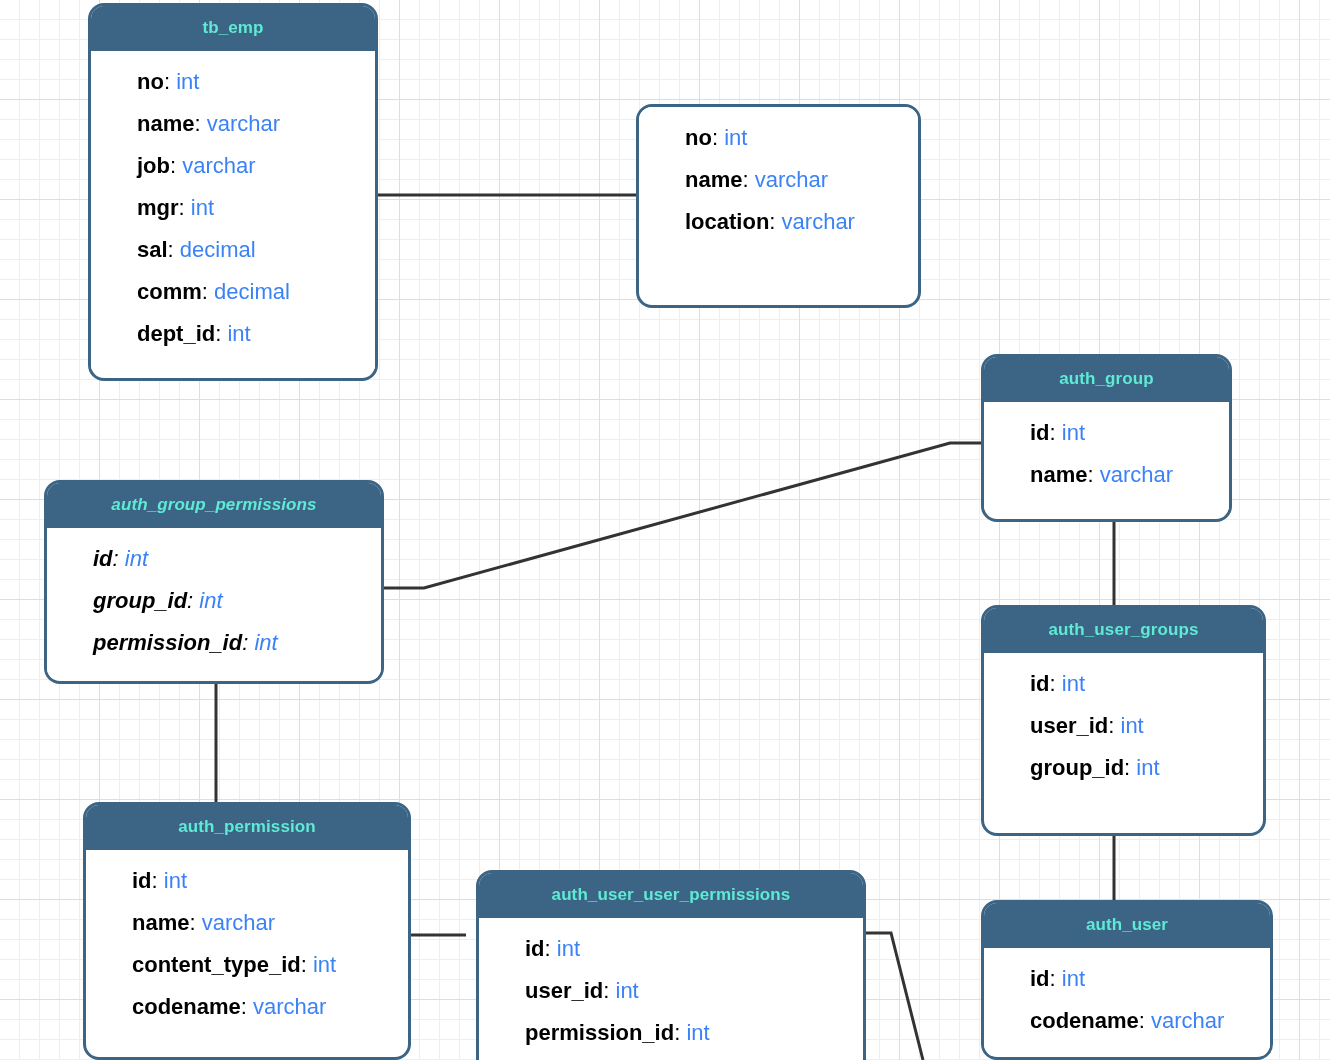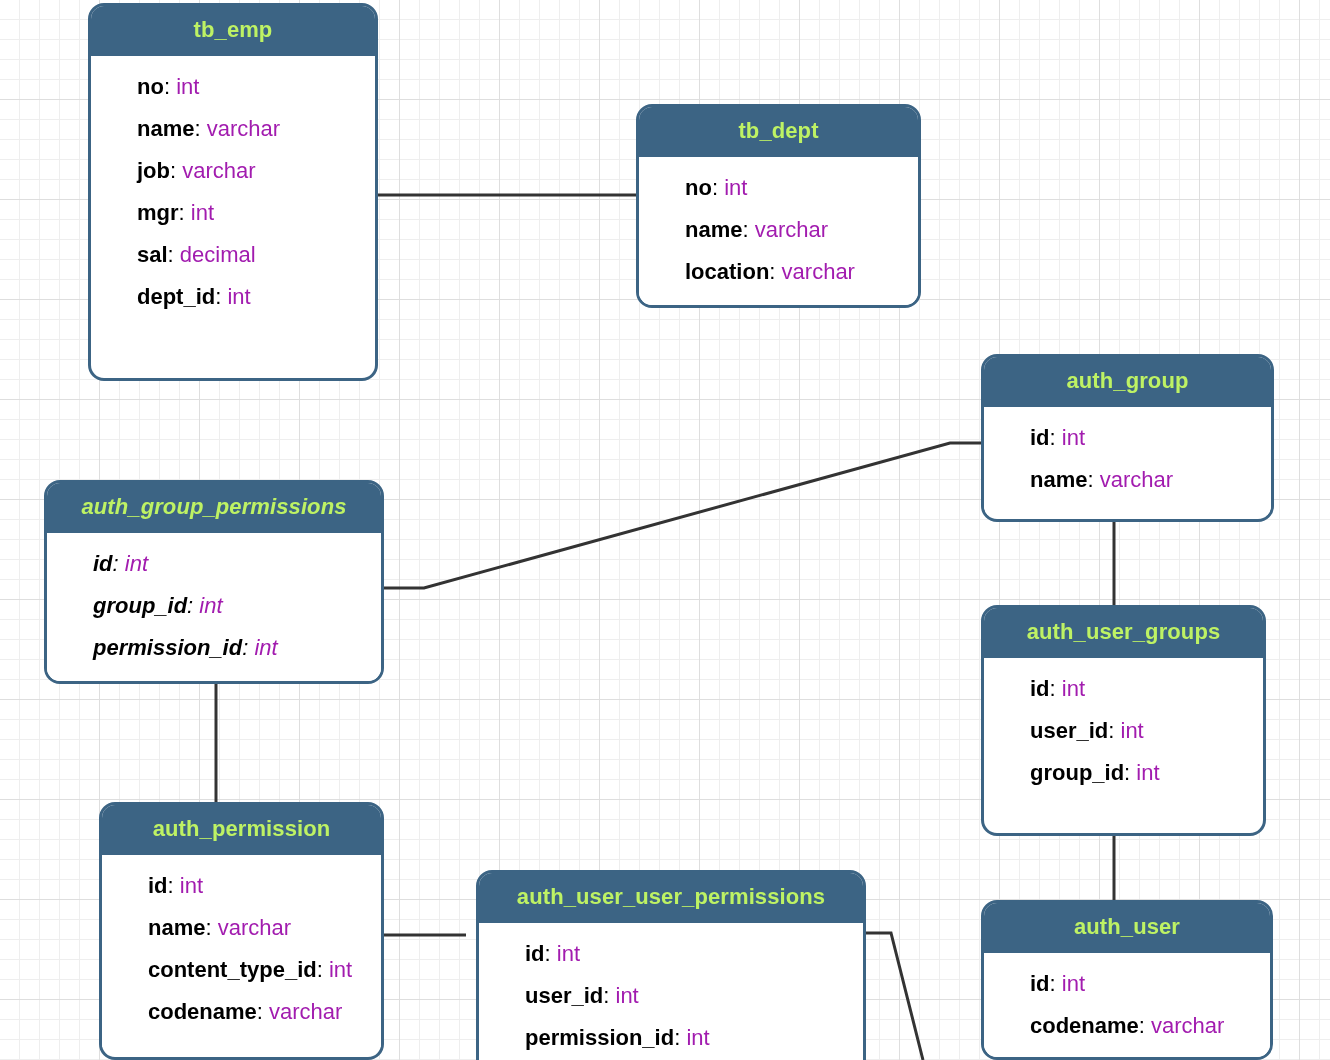--- a/index.html
+++ b/index.html
@@ -42,42 +42,42 @@
     position: absolute;
     box-sizing: border-box;
     border: 3px solid #3c6484;
     border-radius: 16px;
     background: #ffffff;
     overflow: hidden;
     z-index: 2;
   }
   .entity-header {
     background: #3c6484;
-    color: #bef264;
+    color: #5eead4;
     text-align: center;
-    font-size: 22px;
+    font-size: 17px;
     font-weight: bold;
     line-height: 1.0;
     padding: 13px 10px 15px 10px;
     letter-spacing: 0.1px;
   }
   .entity-body {
     background: #ffffff;
     padding: 10px 0 14px 0;
   }
   .field {
     font-size: 22px;
     line-height: 1.0;
     padding: 10px 12px 10px 46px;
     white-space: nowrap;
     color: #000000;
     font-weight: bold;
   }
   .field .ftype {
-    color: #a21caf;
+    color: #3b82f6;
     font-weight: normal;
   }
   .field .fcolon {
     color: #000000;
     font-weight: normal;
   }
 </style>
 </head>
 <body>
 
@@ -93,32 +93,32 @@
     </svg>
   <div id="entities">
       <div class="entity" style="left: 88px; top: 3px; width: 290px; height: 378px;">
         <div class="entity-header">tb_emp</div>
         <div class="entity-body">
           <div class="field"><span class="fname">no</span><span class="fcolon">: </span><span class="ftype">int</span></div>
           <div class="field"><span class="fname">name</span><span class="fcolon">: </span><span class="ftype">varchar</span></div>
           <div class="field"><span class="fname">job</span><span class="fcolon">: </span><span class="ftype">varchar</span></div>
           <div class="field"><span class="fname">mgr</span><span class="fcolon">: </span><span class="ftype">int</span></div>
           <div class="field"><span class="fname">sal</span><span class="fcolon">: </span><span class="ftype">decimal</span></div>
+          <div class="field"><span class="fname">comm</span><span class="fcolon">: </span><span class="ftype">decimal</span></div>
           <div class="field"><span class="fname">dept_id</span><span class="fcolon">: </span><span class="ftype">int</span></div>
         </div>
       </div>
       <div class="entity" style="left: 636px; top: 104px; width: 285px; height: 204px;">
-        <div class="entity-header">tb_dept</div>
         <div class="entity-body">
           <div class="field"><span class="fname">no</span><span class="fcolon">: </span><span class="ftype">int</span></div>
           <div class="field"><span class="fname">name</span><span class="fcolon">: </span><span class="ftype">varchar</span></div>
           <div class="field"><span class="fname">location</span><span class="fcolon">: </span><span class="ftype">varchar</span></div>
         </div>
       </div>
-      <div class="entity" style="left: 981px; top: 354px; width: 293px; height: 168px;">
+      <div class="entity" style="left: 981px; top: 354px; width: 251px; height: 168px;">
         <div class="entity-header">auth_group</div>
         <div class="entity-body">
           <div class="field"><span class="fname">id</span><span class="fcolon">: </span><span class="ftype">int</span></div>
           <div class="field"><span class="fname">name</span><span class="fcolon">: </span><span class="ftype">varchar</span></div>
         </div>
       </div>
       <div class="entity" style="left: 44px; top: 480px; width: 340px; height: 204px; font-style: italic;">
         <div class="entity-header">auth_group_permissions</div>
         <div class="entity-body">
           <div class="field"><span class="fname">id</span><span class="fcolon">: </span><span class="ftype">int</span></div>
@@ -127,21 +127,21 @@
         </div>
       </div>
       <div class="entity" style="left: 981px; top: 605px; width: 285px; height: 231px;">
         <div class="entity-header">auth_user_groups</div>
         <div class="entity-body">
           <div class="field"><span class="fname">id</span><span class="fcolon">: </span><span class="ftype">int</span></div>
           <div class="field"><span class="fname">user_id</span><span class="fcolon">: </span><span class="ftype">int</span></div>
           <div class="field"><span class="fname">group_id</span><span class="fcolon">: </span><span class="ftype">int</span></div>
         </div>
       </div>
-      <div class="entity" style="left: 83px; top: 802px; width: 285px; height: 258px; margin-left: 16px;">
+      <div class="entity" style="left: 83px; top: 802px; width: 328px; height: 258px;">
         <div class="entity-header">auth_permission</div>
         <div class="entity-body">
           <div class="field"><span class="fname">id</span><span class="fcolon">: </span><span class="ftype">int</span></div>
           <div class="field"><span class="fname">name</span><span class="fcolon">: </span><span class="ftype">varchar</span></div>
           <div class="field"><span class="fname">content_type_id</span><span class="fcolon">: </span><span class="ftype">int</span></div>
           <div class="field"><span class="fname">codename</span><span class="fcolon">: </span><span class="ftype">varchar</span></div>
         </div>
       </div>
       <div class="entity" style="left: 476px; top: 843px; width: 390px; height: 217px; margin-top: 27px;">
         <div class="entity-header">auth_user_user_permissions</div>

